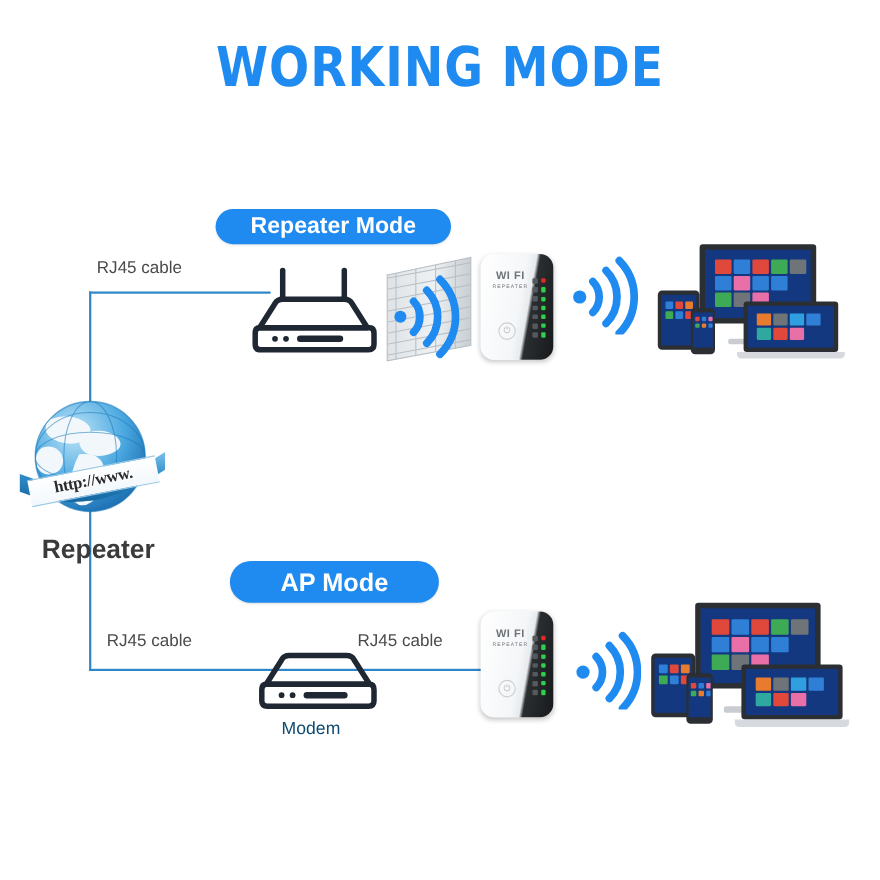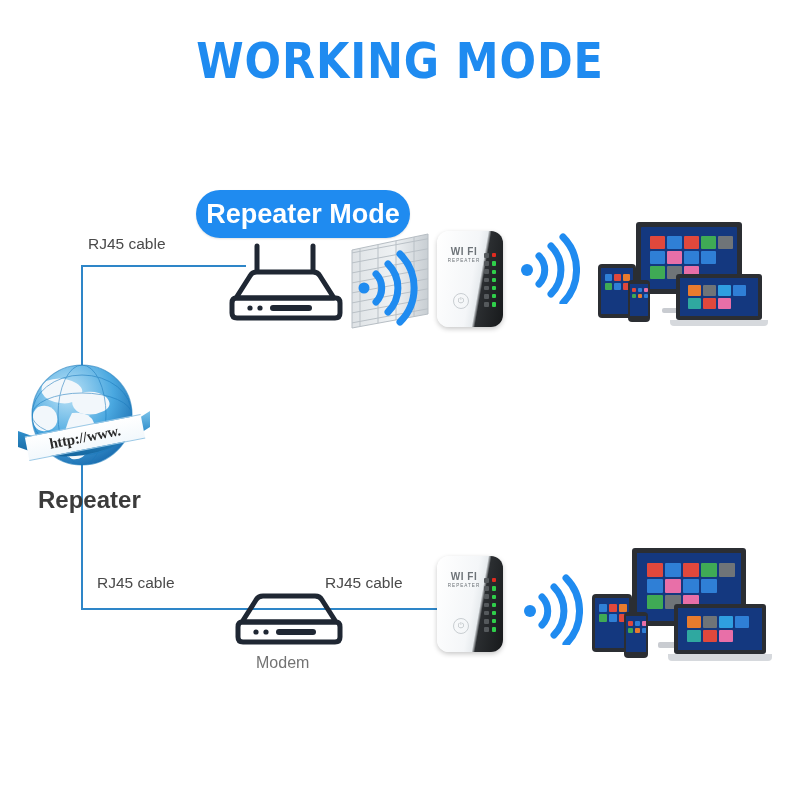--- a/index.html
+++ b/index.html
@@ -29,37 +29,37 @@
 
   
   .badge{
     background:#1f8bf0;
     border-radius:999px;
     color:#ffffff;
     font-weight:700;
     display:flex;align-items:center;justify-content:center;
     box-shadow:0 1px 2px rgba(0,0,0,.12);
   }
-  #badge-repeater{left:196px;top:190px;width:214px;height:48px;font-size:27px;}
+  #badge-repeater{left:196px;top:190px;width:214px;height:32px;font-size:21px;}
   #badge-ap{left:209px;top:510px;width:190px;height:38px;font-size:23px;}
 
   
   .line{background:#2e86c8;}
   #line-vertical{left:81px;top:265px;width:2px;height:345px;}
   #line-top-h{left:81px;top:265px;width:165px;height:2px;}
   #line-bottom-h{left:81px;top:608px;width:375px;height:2px;}
 
   .cable-label{
     color:#4a4a4a;font-size:15.5px;white-space:nowrap;
     font-family:"Liberation Sans", sans-serif;
   }
   #label-rj45-top{left:88px;top:253px;transform:translateY(-100%);}
   #label-rj45-left{left:97px;top:592px;transform:translateY(-100%);}
   #label-rj45-right{left:325px;top:592px;transform:translateY(-100%);}
-  #label-modem{left:256px;top:654px;font-size:16px;color:#737373;}
+  #label-modem{left:256px;top:654px;font-size:16px;color:#0c4a6e;}
   #label-internet{
     left:38px;top:486px;font-size:24px;font-weight:700;color:#3b3b3b;
     font-family:"Liberation Sans", sans-serif;
   }
 
   
   #globe-wrap{left:16px;top:355px;width:136px;height:128px;}
   .globe-label-band{
     position:absolute;left:10px;top:70px;width:118px;height:23px;
     background:linear-gradient(180deg,#ffffff 0%,#f2f8fc 100%);
@@ -126,20 +126,23 @@
   <div class="abs line" id="line-vertical"></div>
   <div class="abs line" id="line-top-h"></div>
   <div class="abs line" id="line-bottom-h"></div>
 
   <div class="abs cable-label" id="label-rj45-top">RJ45 cable</div>
   <div class="abs cable-label" id="label-rj45-left">RJ45 cable</div>
   <div class="abs cable-label" id="label-rj45-right">RJ45 cable</div>
 
   <div class="abs badge" id="badge-repeater">
     <span>Repeater Mode</span>
+  </div>
+  <div class="abs badge" id="badge-ap">
+    <span>AP Mode</span>
   </div>
 
   <div class="abs" id="globe-wrap">
     <svg width="136" height="128" viewBox="0 0 136 128">
       <defs>
         <radialGradient id="gsea" cx="36%" cy="28%" r="82%">
           <stop offset="0%" stop-color="#bfe4f7"></stop>
           <stop offset="55%" stop-color="#4aa8e0"></stop>
           <stop offset="100%" stop-color="#1464a8"></stop>
         </radialGradient>

